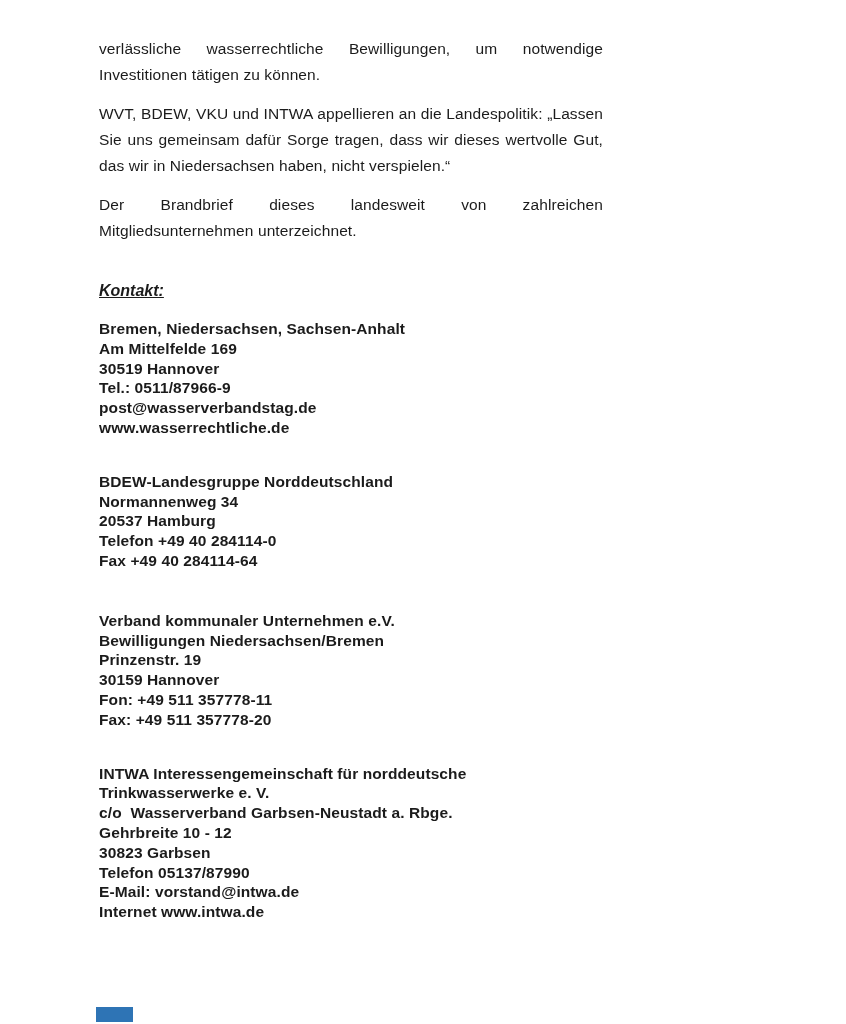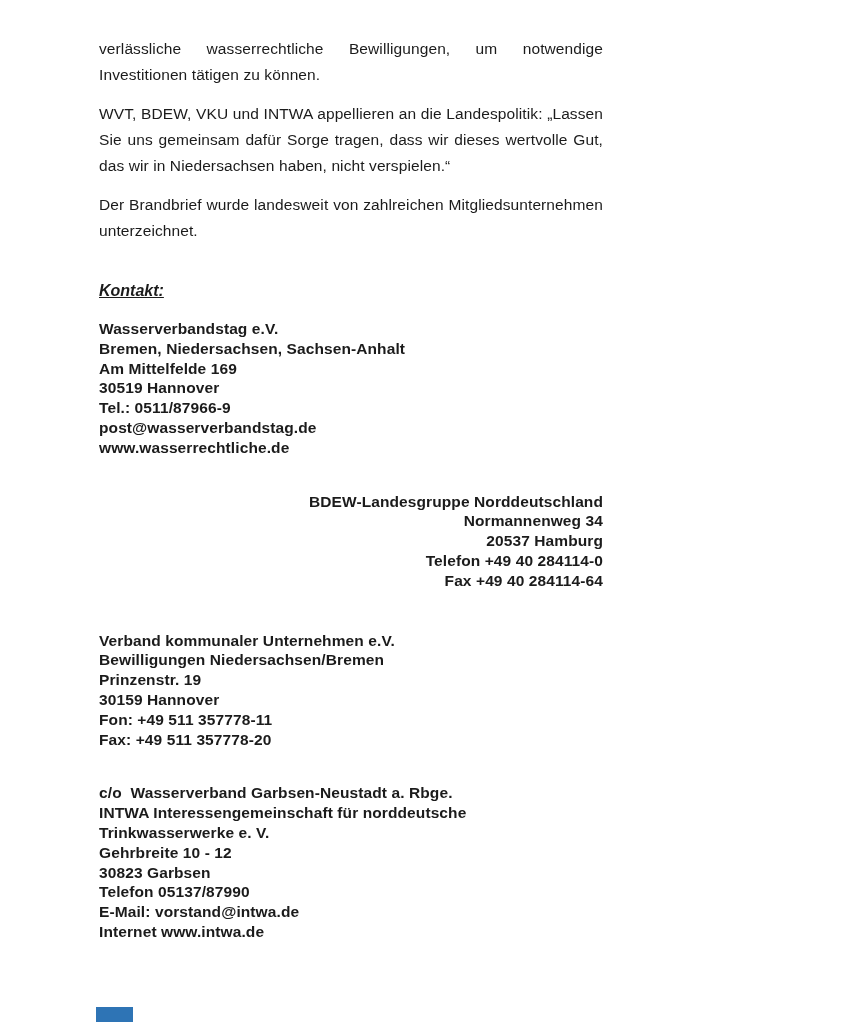--- a/index.html
+++ b/index.html
@@ -31,21 +31,20 @@
     font-weight: bold;
     font-style: italic;
     text-decoration: underline;
     margin: 25px 0 19px 0;
   }
   .contact-block {
     margin: 0 0 34px 0;
   }
   .contact-block.gap-lg {
     margin-bottom: 40px;
-    text-align: right;
   }
   .contact-line {
     font-size: 15.5px;
     font-weight: bold;
     line-height: 19.8px;
     white-space: pre-wrap;
     letter-spacing: 0.1px;
   }
   .heading-row {
     display: block;
@@ -59,28 +58,27 @@
     height: 15px;
   }
 </style>
 </head>
 <body>
 
 <div class="page">
 
   <p class="body-paragraph">verlässliche wasserrechtliche Bewilligungen, um notwendige Investitionen tätigen zu können.</p>
   <p class="body-paragraph">WVT, BDEW, VKU und INTWA appellieren an die Landespolitik: „Lassen Sie uns gemeinsam dafür Sorge tragen, dass wir dieses wertvolle Gut, das wir in Niedersachsen haben, nicht verspielen.“</p>
-  <p class="body-paragraph">Der Brandbrief wurde landesweit von zahlreichen Mitgliedsunternehmen unterzeichnet.</p>
+  <p class="body-paragraph">Der Brandbrief dieses landesweit von zahlreichen Mitgliedsunternehmen unterzeichnet.</p>
 
   <span class="heading-row">
     <span class="contact-heading">Kontakt:</span>
   </span>
 
   <div class="contact-block">
-    <div class="contact-line">Wasserverbandstag e.V.</div>
     <div class="contact-line">Bremen, Niedersachsen, Sachsen-Anhalt</div>
     <div class="contact-line">Am Mittelfelde 169</div>
     <div class="contact-line">30519 Hannover</div>
     <div class="contact-line">Tel.: 0511/87966-9</div>
     <div class="contact-line">post@wasserverbandstag.de</div>
     <div class="contact-line">www.wasserrechtliche.de</div>
   </div>
 
   <div class="contact-block gap-lg">
     <div class="contact-line">BDEW-Landesgruppe Norddeutschland</div>
@@ -93,22 +91,22 @@
   <div class="contact-block">
     <div class="contact-line">Verband kommunaler Unternehmen e.V.</div>
     <div class="contact-line">Bewilligungen Niedersachsen/Bremen</div>
     <div class="contact-line">Prinzenstr. 19</div>
     <div class="contact-line">30159 Hannover</div>
     <div class="contact-line">Fon: +49 511 357778-11</div>
     <div class="contact-line">Fax: +49 511 357778-20</div>
   </div>
 
   <div class="contact-block">
+    <div class="contact-line">INTWA Interessengemeinschaft für norddeutsche Trinkwasserwerke e. V.</div>
     <div class="contact-line">c/o  Wasserverband Garbsen-Neustadt a. Rbge.</div>
-    <div class="contact-line">INTWA Interessengemeinschaft für norddeutsche Trinkwasserwerke e. V.</div>
     <div class="contact-line">Gehrbreite 10 - 12</div>
     <div class="contact-line">30823 Garbsen</div>
     <div class="contact-line">Telefon 05137/87990</div>
     <div class="contact-line">E-Mail: vorstand@intwa.de</div>
     <div class="contact-line">Internet www.intwa.de</div>
   </div>
 
   <div class="footer-logo-fragment" style="background: rgb(46, 116, 181);"></div>
 
 </div>

